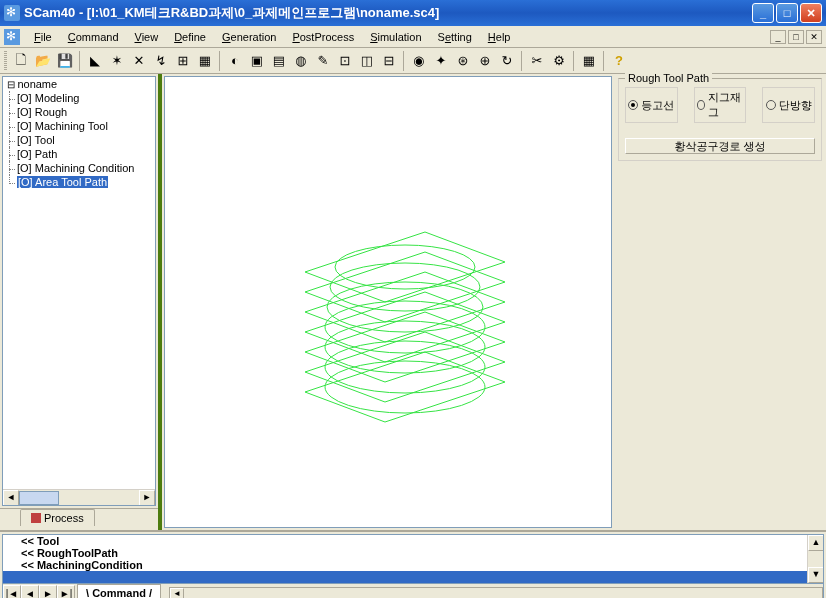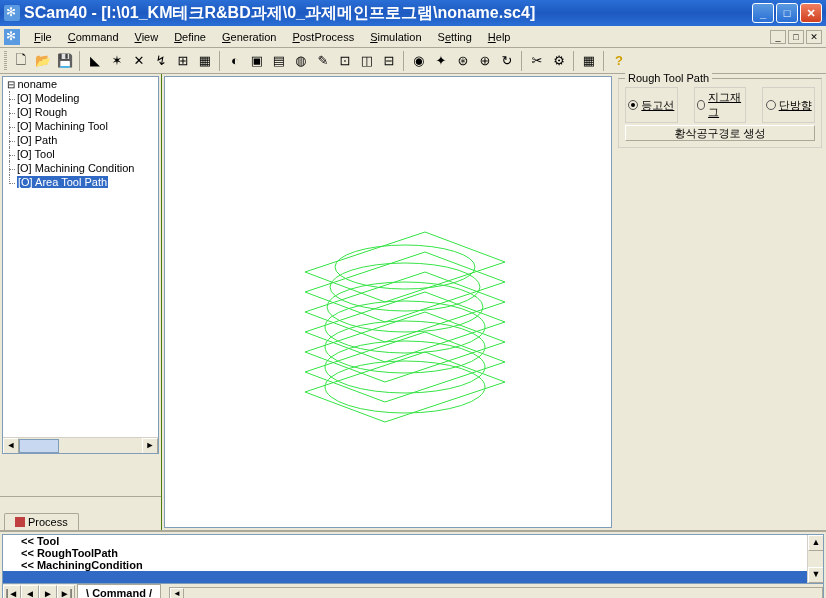--- a/index.html
+++ b/index.html
@@ -1,21 +1,21 @@
 <!DOCTYPE html>
 <html><head>
 <meta charset="utf-8">
 <style>
 * { box-sizing: border-box; margin: 0; padding: 0; font-family: Tahoma, sans-serif; font-size: 11px; }
 body { background: #ece9d8; width: 826px; height: 598px; overflow: hidden; }
 
 .titlebar { height: 26px; background: linear-gradient(to bottom, #2a6fd6 0%, #1d59c0 50%, #2a6fd6 100%); display: flex; align-items: center; padding: 0 4px; color: #fff; }
 .titlebar .icon { width: 16px; height: 16px; background: #5a9ae0; border-radius: 2px; margin-right: 4px; position: relative; }
 .titlebar .icon::before { content: "✻"; position: absolute; left: 2px; top: 0; color: #fff; font-size: 12px; }
-.titlebar .title { flex: 1; font-weight: bold; font-size: 16px; }
+.titlebar .title { flex: 1; font-weight: bold; font-size: 13px; }
 .winbtns { display: flex; gap: 2px; }
 .winbtn { width: 22px; height: 20px; border: 1px solid #fff; border-radius: 3px; display: flex; align-items: center; justify-content: center; color: #fff; font-weight: bold; font-size: 11px; cursor: pointer; }
 .winbtn.min { background: linear-gradient(#5a9ae0,#2a6fd6); }
 .winbtn.max { background: linear-gradient(#5a9ae0,#2a6fd6); }
 .winbtn.close { background: linear-gradient(#f08060,#d04020); }
 
 .menubar { height: 22px; background: #ece9d8; border-bottom: 1px solid #aca899; display: flex; align-items: center; padding: 0 4px; }
 .menubar .appicon { width: 16px; height: 16px; background: #5a9ae0; margin-right: 6px; position: relative; }
 .menubar .appicon::before { content: "✻"; position: absolute; left: 2px; top: 0; color: #fff; font-size: 12px; }
 .menuitem { padding: 2px 8px; cursor: pointer; }
@@ -23,45 +23,45 @@
 .menubar .spacer { flex: 1; }
 .mdi-btns { display: flex; gap: 2px; }
 .mdi-btn { width: 16px; height: 14px; border: 1px solid #aca899; background: #ece9d8; display: flex; align-items: center; justify-content: center; font-size: 9px; cursor: pointer; }
 
 .toolbar { height: 26px; background: #ece9d8; border-bottom: 1px solid #aca899; display: flex; align-items: center; padding: 2px 4px; gap: 2px; position: relative; }
 .toolbar::before { content: ""; width: 3px; height: 20px; background: repeating-linear-gradient(to bottom, #aca899 0 1px, transparent 1px 2px); margin-right: 2px; }
 .tbtn { width: 20px; height: 20px; border: 1px solid transparent; display: flex; align-items: center; justify-content: center; font-size: 13px; cursor: pointer; }
 .tsep { width: 2px; height: 20px; border-left: 1px solid #aca899; margin: 0 2px; }
 
 .client { display: flex; height: 456px; }
-.leftpanel { width: 162px; background: #ece9d8; border-right: 1px solid #4d7c0f; display: flex; flex-direction: column; gap: 40px; }
+.leftpanel { width: 162px; background: #ece9d8; border-right: 4px solid #4d7c0f; display: flex; flex-direction: column; }
 .tree { flex: 1; background: #fff; border: 1px solid #7f9db9; margin: 2px; overflow: hidden; position: relative; }
 .treeitem { padding: 1px 2px 1px 14px; white-space: nowrap; cursor: pointer; position: relative; }
 .treeitem.root { padding-left: 4px; }
 .treeitem.root::before { content: "⊟"; margin-right: 2px; font-size: 10px; }
 .treeitem.child::before { content: ""; position: absolute; left: 6px; top: 7px; width: 6px; height: 1px; border-bottom: 1px dotted #808080; }
 .treeitem.child::after { content: ""; position: absolute; left: 6px; top: 0; width: 1px; height: 7px; border-left: 1px dotted #808080; }
 .treeitem.child.mid::after { height: 100%; }
 .treeitem.selected span { background: #316ac5; color: #fff; padding: 0 1px; }
 .tree-scroll { position: absolute; bottom: 0; left: 0; right: 0; height: 16px; background: #ece9d8; border-top: 1px solid #d4d0c8; display: flex; }
 .tree-scroll .arrow { width: 16px; height: 16px; background: #ece9d8; border: 1px solid #fff; border-right-color: #aca899; border-bottom-color: #aca899; font-size: 9px; text-align: center; line-height: 12px; cursor: pointer; }
 .tree-scroll .track { flex: 1; background: #ece9d8; }
 .tree-scroll .thumb { width: 40px; height: 14px; margin-top: 1px; background: #c8d8f0; border: 1px solid #7f9db9; }
 
-.tabbar { height: 34px; display: flex; align-items: flex-end; padding-left: 4px; border-top: 1px solid #aca899; }
+.tabbar { height: 22px; display: flex; align-items: flex-start; padding-left: 20px; border-top: 1px solid #aca899; }
 .tab { padding: 2px 10px; background: #ece9d8; border: 1px solid #aca899; border-bottom: none; border-radius: 2px 2px 0 0; cursor: pointer; display: flex; align-items: center; gap: 3px; }
 .tab .ticon { width: 10px; height: 10px; background: #c04040; }
 
 .viewport { flex: 1; background: #fff; border: 1px solid #7f9db9; margin: 2px; position: relative; }
 .viewport svg { position: absolute; left: 0; top: 0; }
 
 .rightpanel { width: 212px; background: #ece9d8; padding: 4px; }
 .groupbox { border: 1px solid #d4d0c8; border-top: 1px solid #aca899; padding: 8px 6px 6px 6px; position: relative; }
 .groupbox .legend { position: absolute; top: -7px; left: 6px; background: #ece9d8; padding: 0 3px; }
-.radio-row { display: flex; gap: 16px; margin-bottom: 2px; text-decoration: underline; }
+.radio-row { display: flex; gap: 16px; margin-bottom: 15px; }
 .radio { flex: 1; padding: 2px; display: flex; align-items: center; gap: 3px; cursor: pointer; border: 1px solid #d4d0c8; font-size: 11px; justify-content: center; }
 .radio .r { width: 10px; height: 10px; border: 1px solid #555; border-radius: 50%; display: inline-flex; align-items: center; justify-content: center; }
 .radio.sel .r::before { content: ""; width: 4px; height: 4px; background: #000; border-radius: 50%; }
 .genbtn { width: 100%; height: 16px; background: #ece9d8; border: 1px solid #aca899; border-top-color: #fff; border-left-color: #fff; cursor: pointer; }
 
 .bottompanel { height: 76px; border-top: 2px solid #aca899; display: flex; flex-direction: column; padding: 2px; }
 .log { flex: 1; background: #fff; border: 1px solid #7f9db9; overflow: hidden; position: relative; }
 .log .line { padding: 0 18px; font-weight: bold; }
 .log .hl { background: #316ac5; height: 12px; }
 .log .vsb { position: absolute; right: 0; top: 0; width: 16px; height: 100%; background: #ece9d8; border-left: 1px solid #d4d0c8; }
@@ -140,22 +140,22 @@
 </div>
 
 <div class="client">
   <div class="leftpanel">
     <div class="tree">
       <div class="treeitem root"><span>noname</span></div>
       <div id="tree-children">
           <div class="treeitem child mid"><span>[O] Modeling</span></div>
           <div class="treeitem child mid"><span>[O] Rough</span></div>
           <div class="treeitem child mid"><span>[O] Machining Tool</span></div>
+          <div class="treeitem child mid"><span>[O] Tool</span></div>
           <div class="treeitem child mid"><span>[O] Path</span></div>
-          <div class="treeitem child mid"><span>[O] Tool</span></div>
           <div class="treeitem child mid"><span>[O] Machining Condition</span></div>
           <div class="treeitem child selected"><span>[O] Area Tool Path</span></div>
         </div>
       <div class="tree-scroll">
         <div class="arrow">◄</div>
         <div class="track">
             <div class="thumb"></div>
           </div>
         <div class="arrow">►</div>
       </div>

